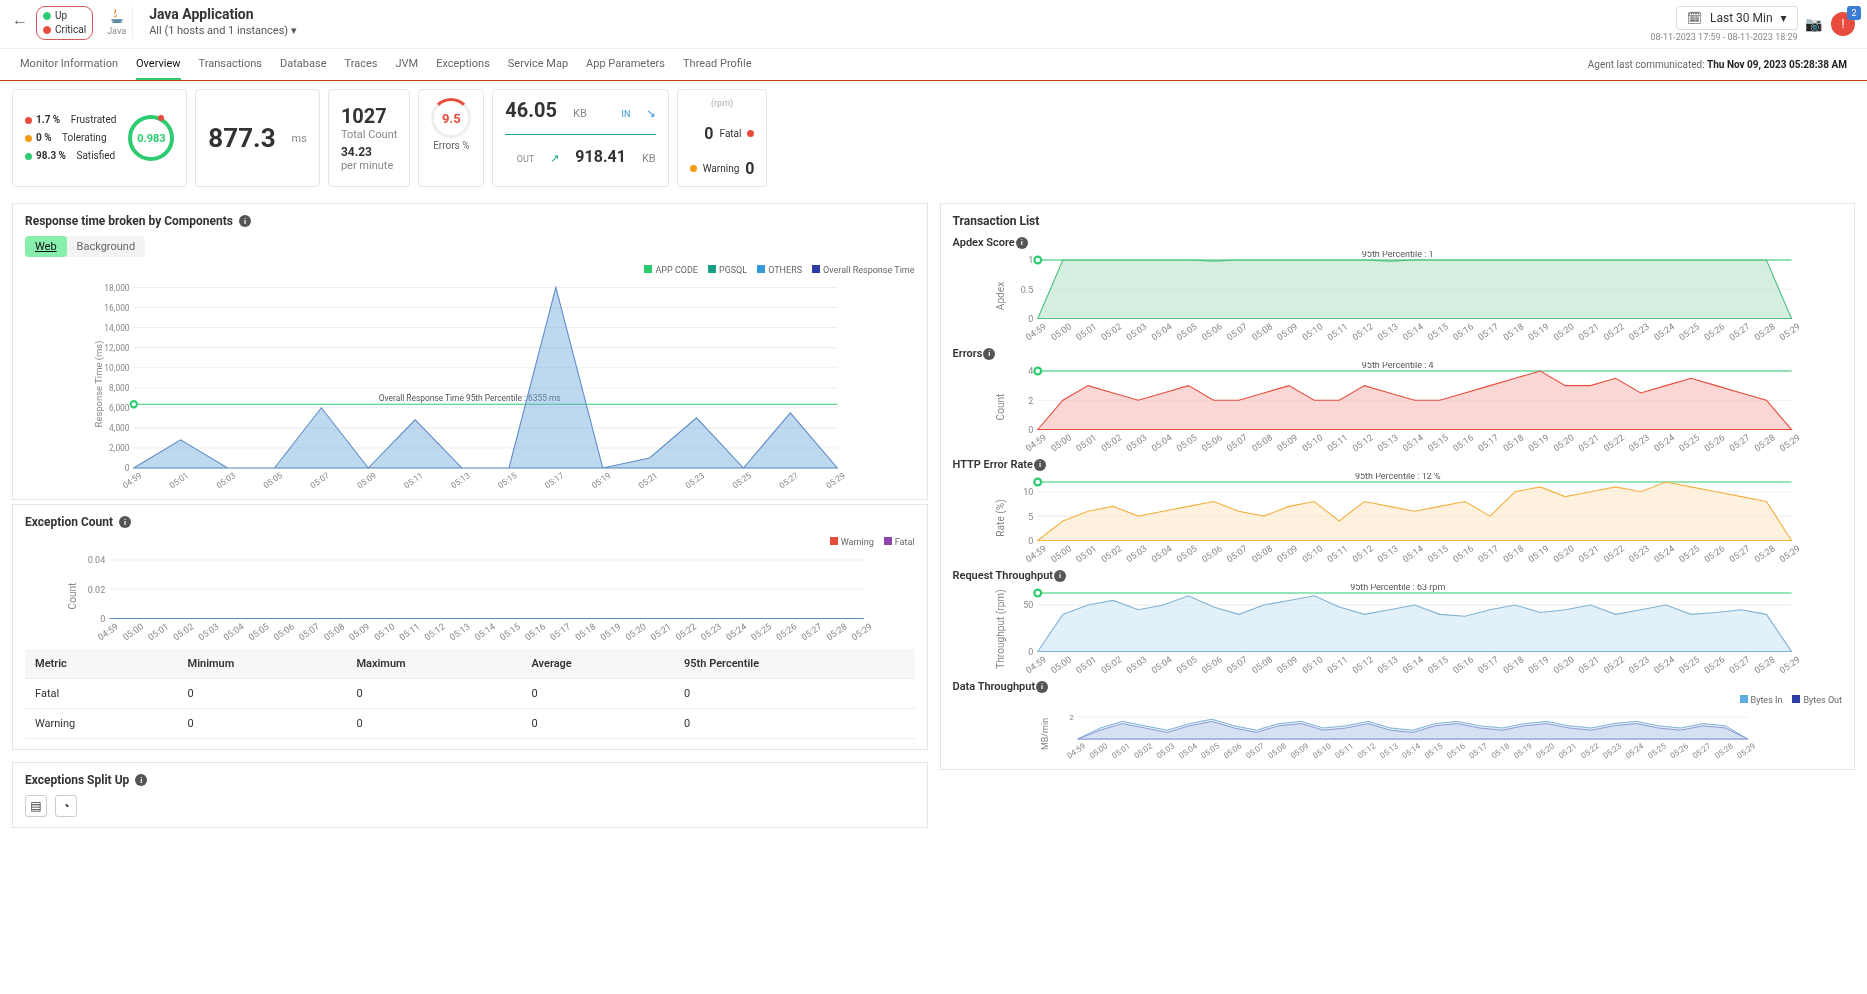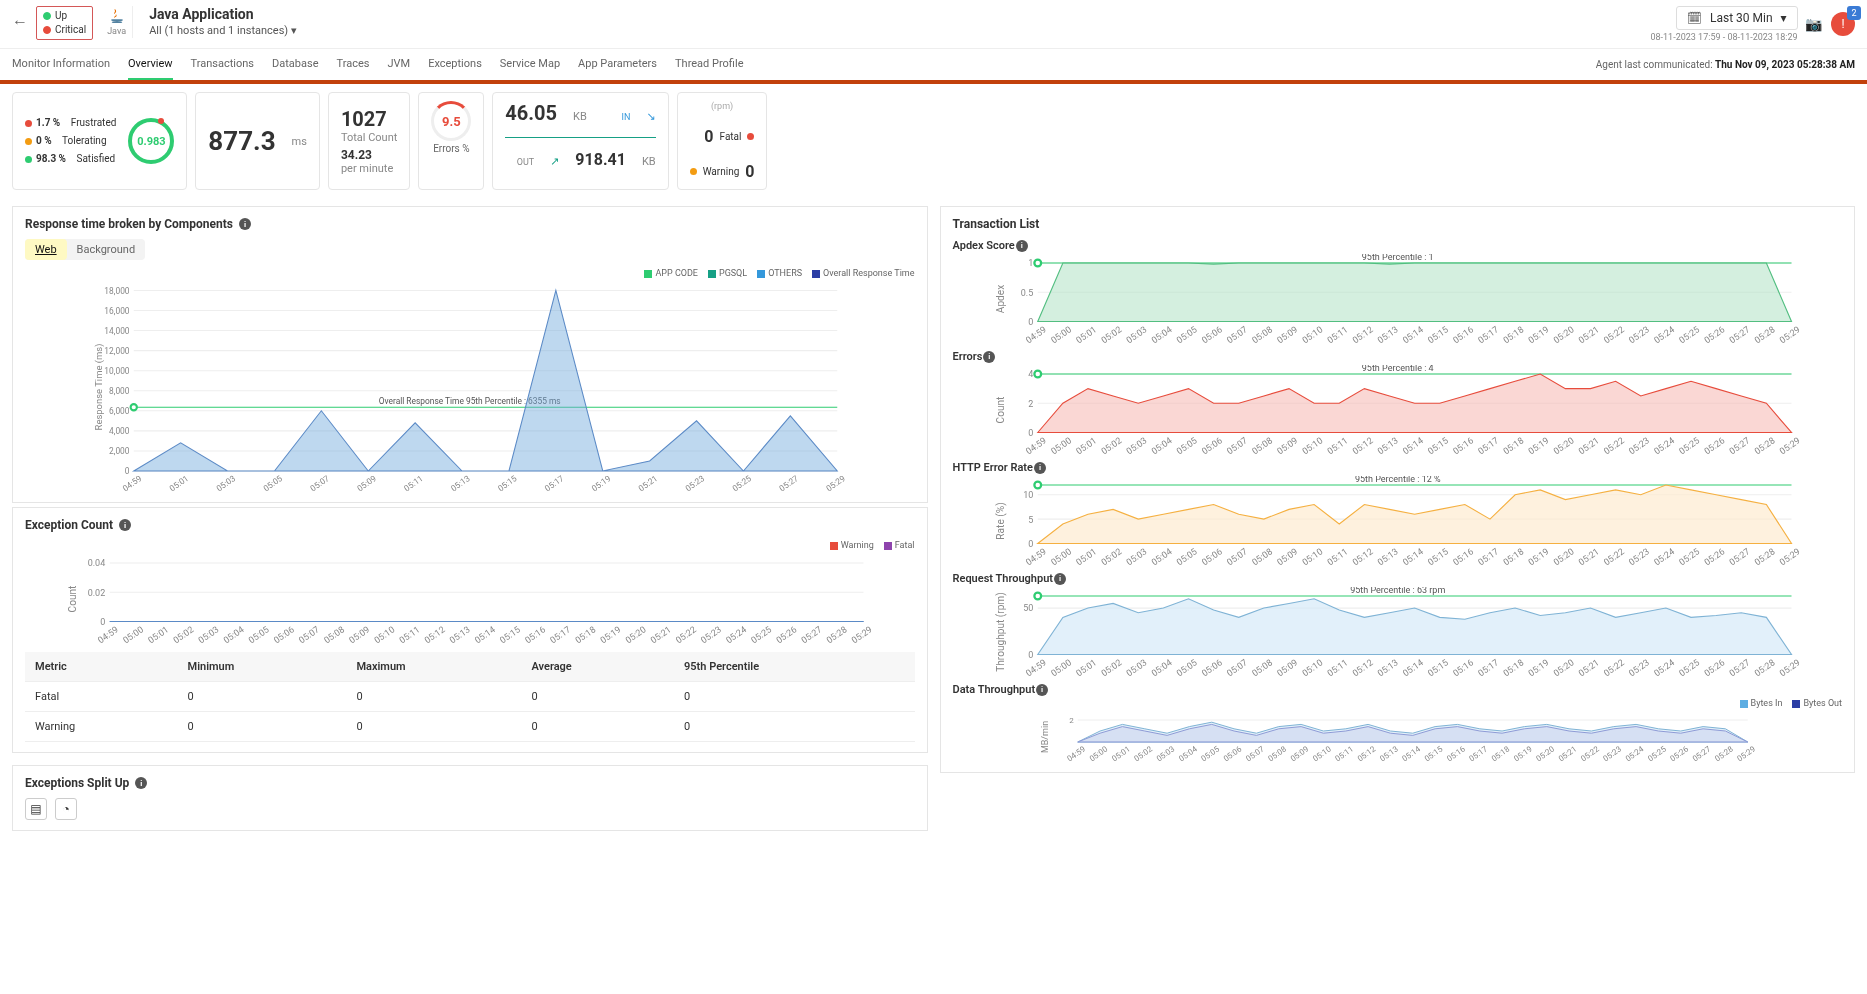--- a/index.html
+++ b/index.html
@@ -1,36 +1,36 @@
 <!DOCTYPE html>
 <html><head>
 <meta charset="utf-8">
 <style>
 * { box-sizing: border-box; margin: 0; padding: 0; }
 body { font-family: -apple-system, BlinkMacSystemFont, "Segoe UI", Roboto, Arial, sans-serif; font-size: 12px; color: #333; background: #fff; }
 .header { display: flex; align-items: flex-start; padding: 6px 12px; border-bottom: 1px solid #eee; }
 .back-btn { margin-right: 8px; cursor: pointer; font-size: 16px; color: #666; padding-top: 4px; }
-.status-box { border: 1px solid #d45757; border-radius: 2px; padding: 2px 6px; margin-right: 8px; font-size: 10px; line-height: 14px; }
+.status-box { border: 1px solid #d45757; border-radius: 9px; padding: 2px 6px; margin-right: 8px; font-size: 10px; line-height: 14px; }
 .status-box .row { display: flex; align-items: center; gap: 4px; }
 .dot-green { width: 8px; height: 8px; border-radius: 50%; background: #2ecc71; display: inline-block; border: 1px solid #2ecc71; }
 .dot-red  { width: 8px; height: 8px; border-radius: 50%; background: #e74c3c; display: inline-block; border: 1px solid #e74c3c;}
 .java-icon { display: flex; flex-direction: column; align-items: center; font-size: 9px; color: #888; margin-right: 16px; padding: 2px 6px; border-right: 1px solid #eee; }
 .java-icon svg { width: 18px; height: 18px; }
 .app-title-block { flex: 0 0 auto; }
 .app-title { font-weight: 700; font-size: 14px; }
 .host-dd { font-size: 11px; color: #555; margin-top: 2px; cursor: pointer; }
 .header-spacer { flex: 1; }
 .time-block { text-align: right; }
 .time-dd { border: 1px solid #ddd; border-radius: 3px; padding: 4px 10px; display: inline-flex; align-items: center; gap: 8px; cursor: pointer; }
 .time-range-txt { font-size: 9px; color: #888; margin-top: 2px; }
 .camera-btn { margin: 0 8px; cursor: pointer; font-size: 14px; color: #555; align-self: center; }
 .avatar { width: 24px; height: 24px; border-radius: 50%; background: #e74c3c; color: #fff; display: flex; align-items: center; justify-content: center; font-size: 12px; position: relative; align-self: center; cursor: pointer; }
 .avatar .badge { position: absolute; top: -6px; right: -6px; background: #3a7bd5; color: #fff; font-size: 9px; width: 14px; height: 14px; border-radius: 3px; display: flex; align-items: center; justify-content: center; }
 
-.tabbar { display: flex; justify-content: space-between; align-items: center; padding: 0 12px; border-bottom: 4px solid #c2410c; font-size: 11px; }
+.tabbar { display: flex; justify-content: space-between; align-items: center; padding: 0 20px; border-bottom: 1px solid #c2410c; font-size: 11px; }
 .tabs { display: flex; gap: 18px; }
 .tab { padding: 8px 0; color: #666; cursor: pointer; border-bottom: 2px solid transparent; }
 .tab.active { color: #111; border-bottom-color: #2ecc71; font-weight: 400; }
 .agent-comm { font-size: 10px; color: #666; }
 .agent-comm b { color: #222; }
 
 .kpi-row { display: flex; gap: 8px; padding: 8px 12px; }
 .kpi-card { border: 1px solid #e5e5e5; border-radius: 4px; padding: 8px 12px; display: flex; align-items: center; gap: 12px; }
 .kpi-list { font-size: 10px; line-height: 18px; }
 .kpi-list .r { display: flex; align-items: center; gap: 4px; }
@@ -48,26 +48,26 @@
 .io-block .mid { font-size: 16px; font-weight: 700; }
 .gauge-card { display:flex; flex-direction:column; align-items:flex-end; font-size:10px; gap:16px;}
 .gauge-card .grow{display:flex;align-items:center;gap:6px;}
 
 .grid { display: grid; grid-template-columns: 1fr 1fr; gap: 12px; padding: 8px 12px; }
 .panel { border: 1px solid #e5e5e5; border-radius: 0; padding: 10px 12px; background: #fff; }
 .panel-title { font-weight: 700; font-size: 12px; display: flex; align-items: center; gap: 6px; margin-bottom: 8px; }
 .info-icon { width: 12px; height: 12px; border-radius: 50%; background: #555; color: #fff; font-size: 8px; display: inline-flex; align-items: center; justify-content: center; cursor: pointer; }
 .subtabs { display: inline-flex; background: #f3f3f3; border-radius: 4px; margin-bottom: 8px; }
 .subtabs .st { padding: 4px 10px; font-size: 11px; color: #666; cursor: pointer; }
-.subtabs .st.active { background: #fef9c3; border-radius: 4px; color: #111; text-decoration: underline; }
+.subtabs .st.active { background: #86efac; border-radius: 4px; color: #111; text-decoration: underline; }
 
 .chart-large { position: relative; height: 210px; }
 .chart-small { position: relative; height: 90px; }
 .chart-legend { display:flex; gap:10px; justify-content:flex-end; font-size:9px; color:#666; margin-bottom:4px;}
-.chart-legend .li{display:flex;align-items:flex-end;gap:3px;}
+.chart-legend .li{display:flex;align-items:flex-start;gap:3px;}
 .sq{width:8px;height:8px;display:inline-block;}
 .sq.green{background:#2ecc71;} .sq.teal{background:#16a085;} .sq.blue{background:#3498db;} .sq.dblue{background:#2c3ea5;}
 .sq.red{background:#e74c3c;} .sq.purple{background:#8e44ad;} .sq.cyan{background:#5dade2;}
 
 svg.chart { width: 100%; height: 100%; }
 .axis-label{font-size:9px;fill:#888;}
 .tick{font-size:8px;fill:#888;}
 .grid-line{stroke:#eee;stroke-width:1;}
 .pline{stroke:#2ecc71;stroke-width:1;}
 .ptext{font-size:8px;fill:#555;}

